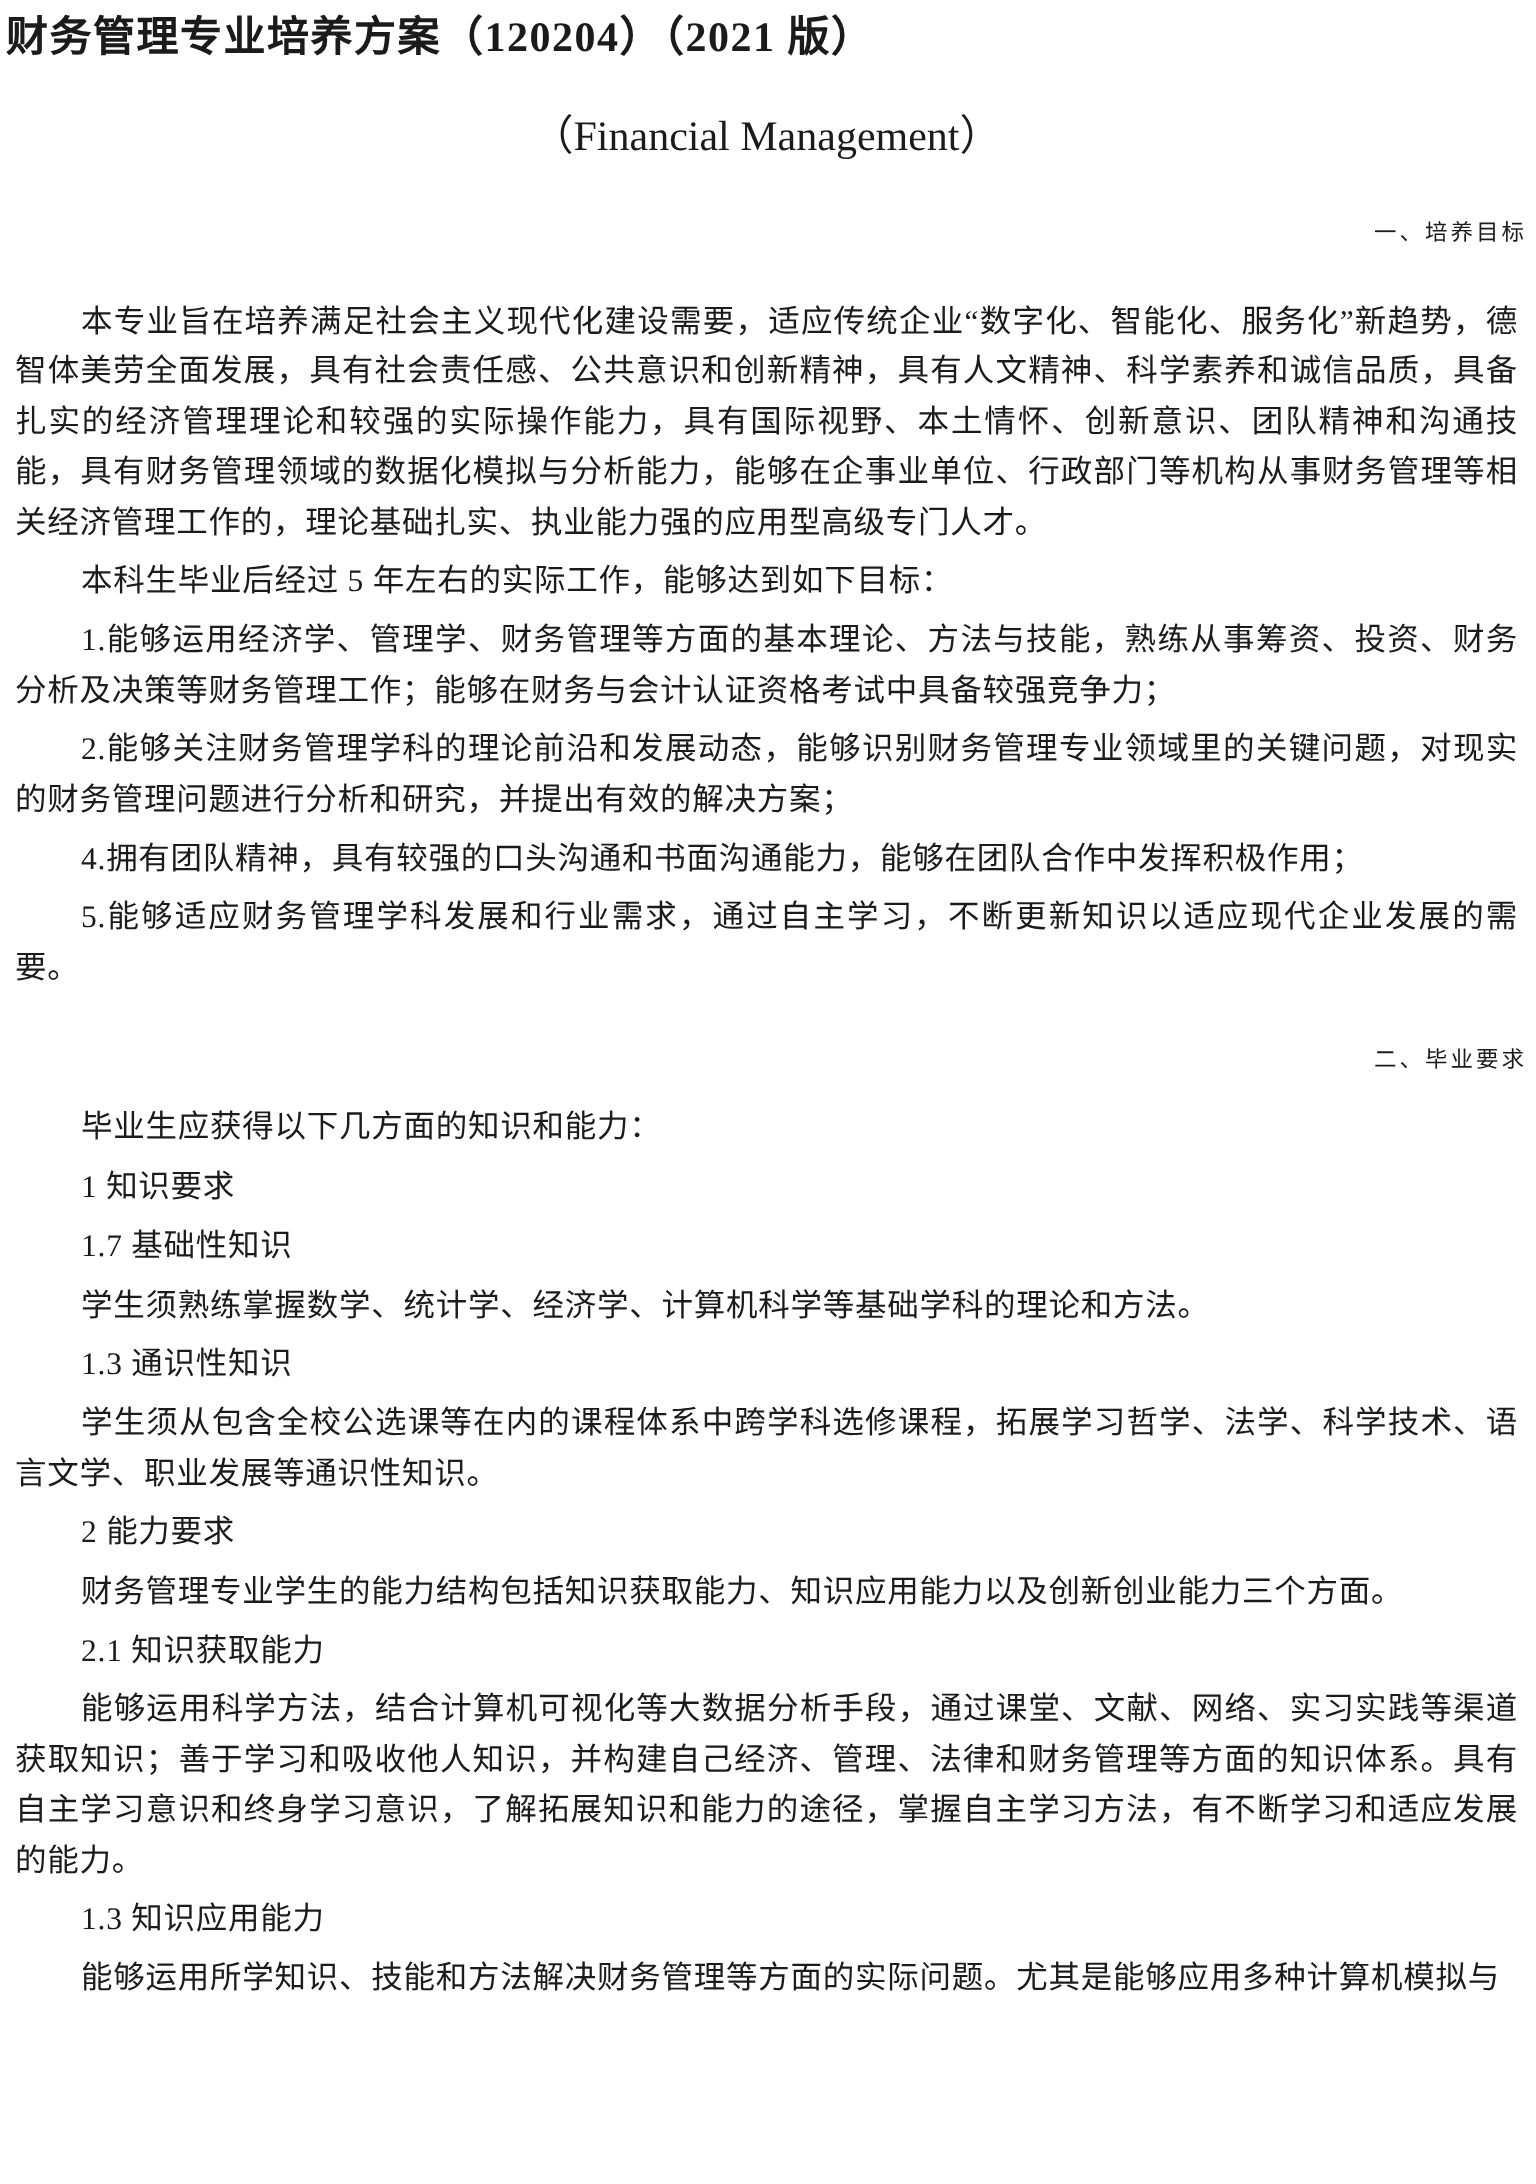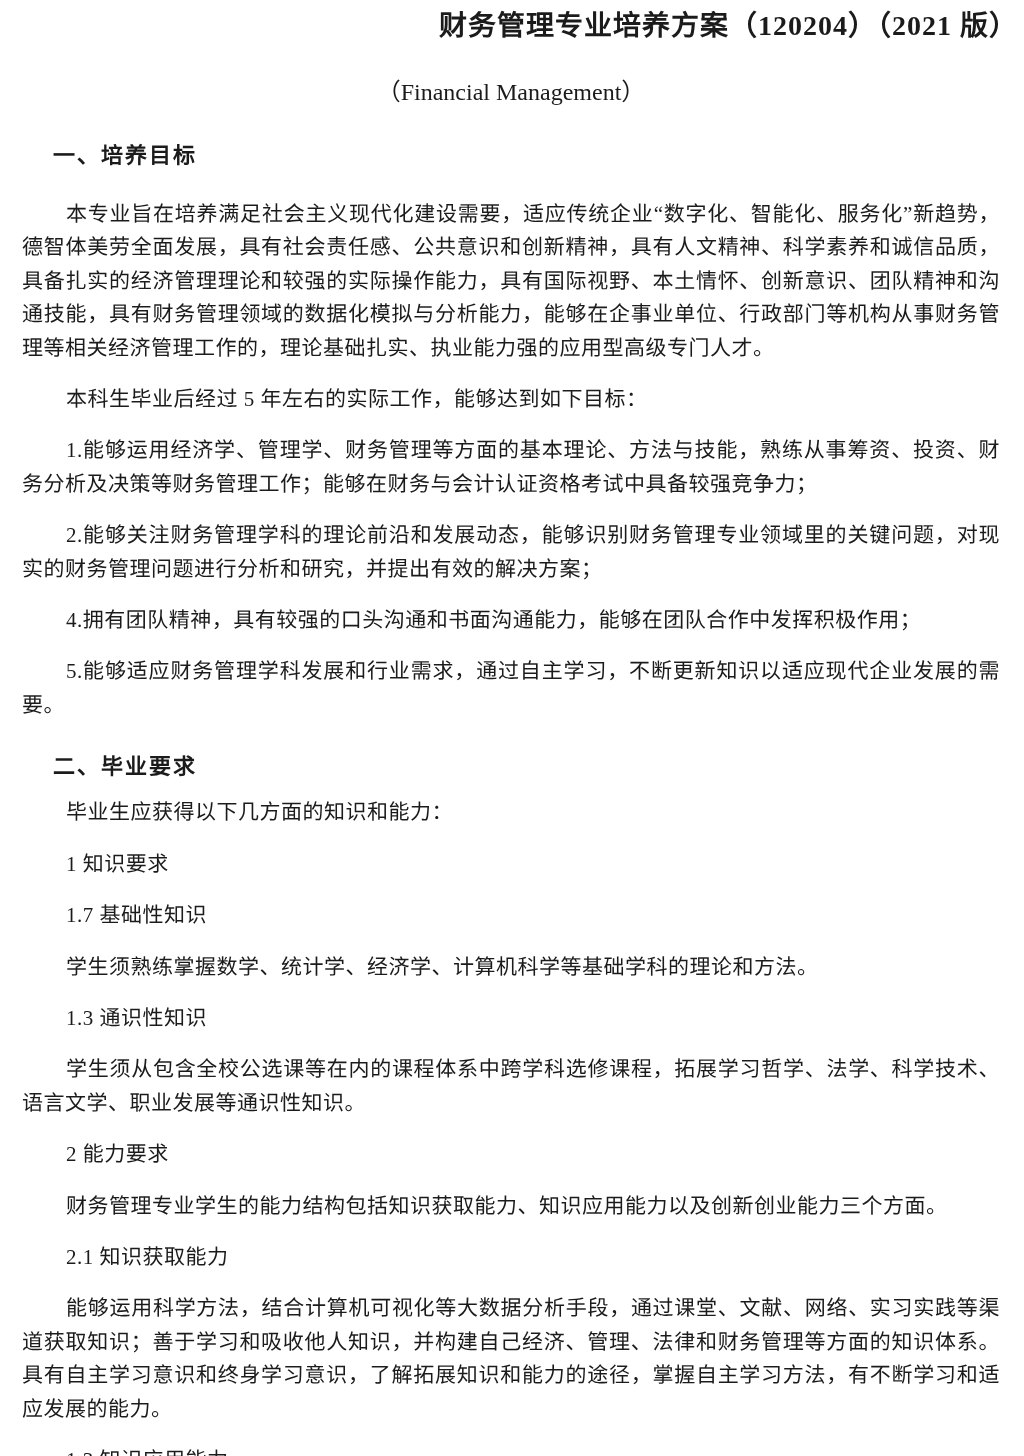--- a/index.html
+++ b/index.html
@@ -12,47 +12,48 @@
     height: 1456px;
     overflow: hidden;
     color: #1b1b1b;
     font-family: "Liberation Serif", "DejaVu Serif", serif;
   }
   .doc {
     padding: 8px 6px 0 4px;
   }
   .doc-title {
     margin: 0;
-    text-align: right;
+    text-align: left;
     font-size: 28px;
     font-weight: bold;
     line-height: 36px;
     letter-spacing: 1px;
   }
   .doc-subtitle {
     margin: 33px 0 0 0;
     text-align: center;
-    font-size: 24px;
+    font-size: 28px;
     font-weight: normal;
     line-height: 30px;
   }
   .section-heading {
     font-family: "Liberation Sans", "DejaVu Sans", sans-serif;
-    font-size: 22px;
-    font-weight: bold;
+    font-size: 15px;
+    font-weight: normal;
     line-height: 23px;
     margin: 33px 0 17px 49px;
     letter-spacing: 2px;
+    text-align: right;
   }
   .section-heading.first {
     margin-top: 37px;
     margin-bottom: 31px;
   }
   .para {
-    margin: 18px;
+    margin: 6px;
     font-size: 21px;
     line-height: 33.4px;
     letter-spacing: 0.5px;
     text-align: justify;
     text-justify: inter-ideograph;
     text-indent: 44px;
   }
   .para.bold {
     font-weight: normal;
   }

